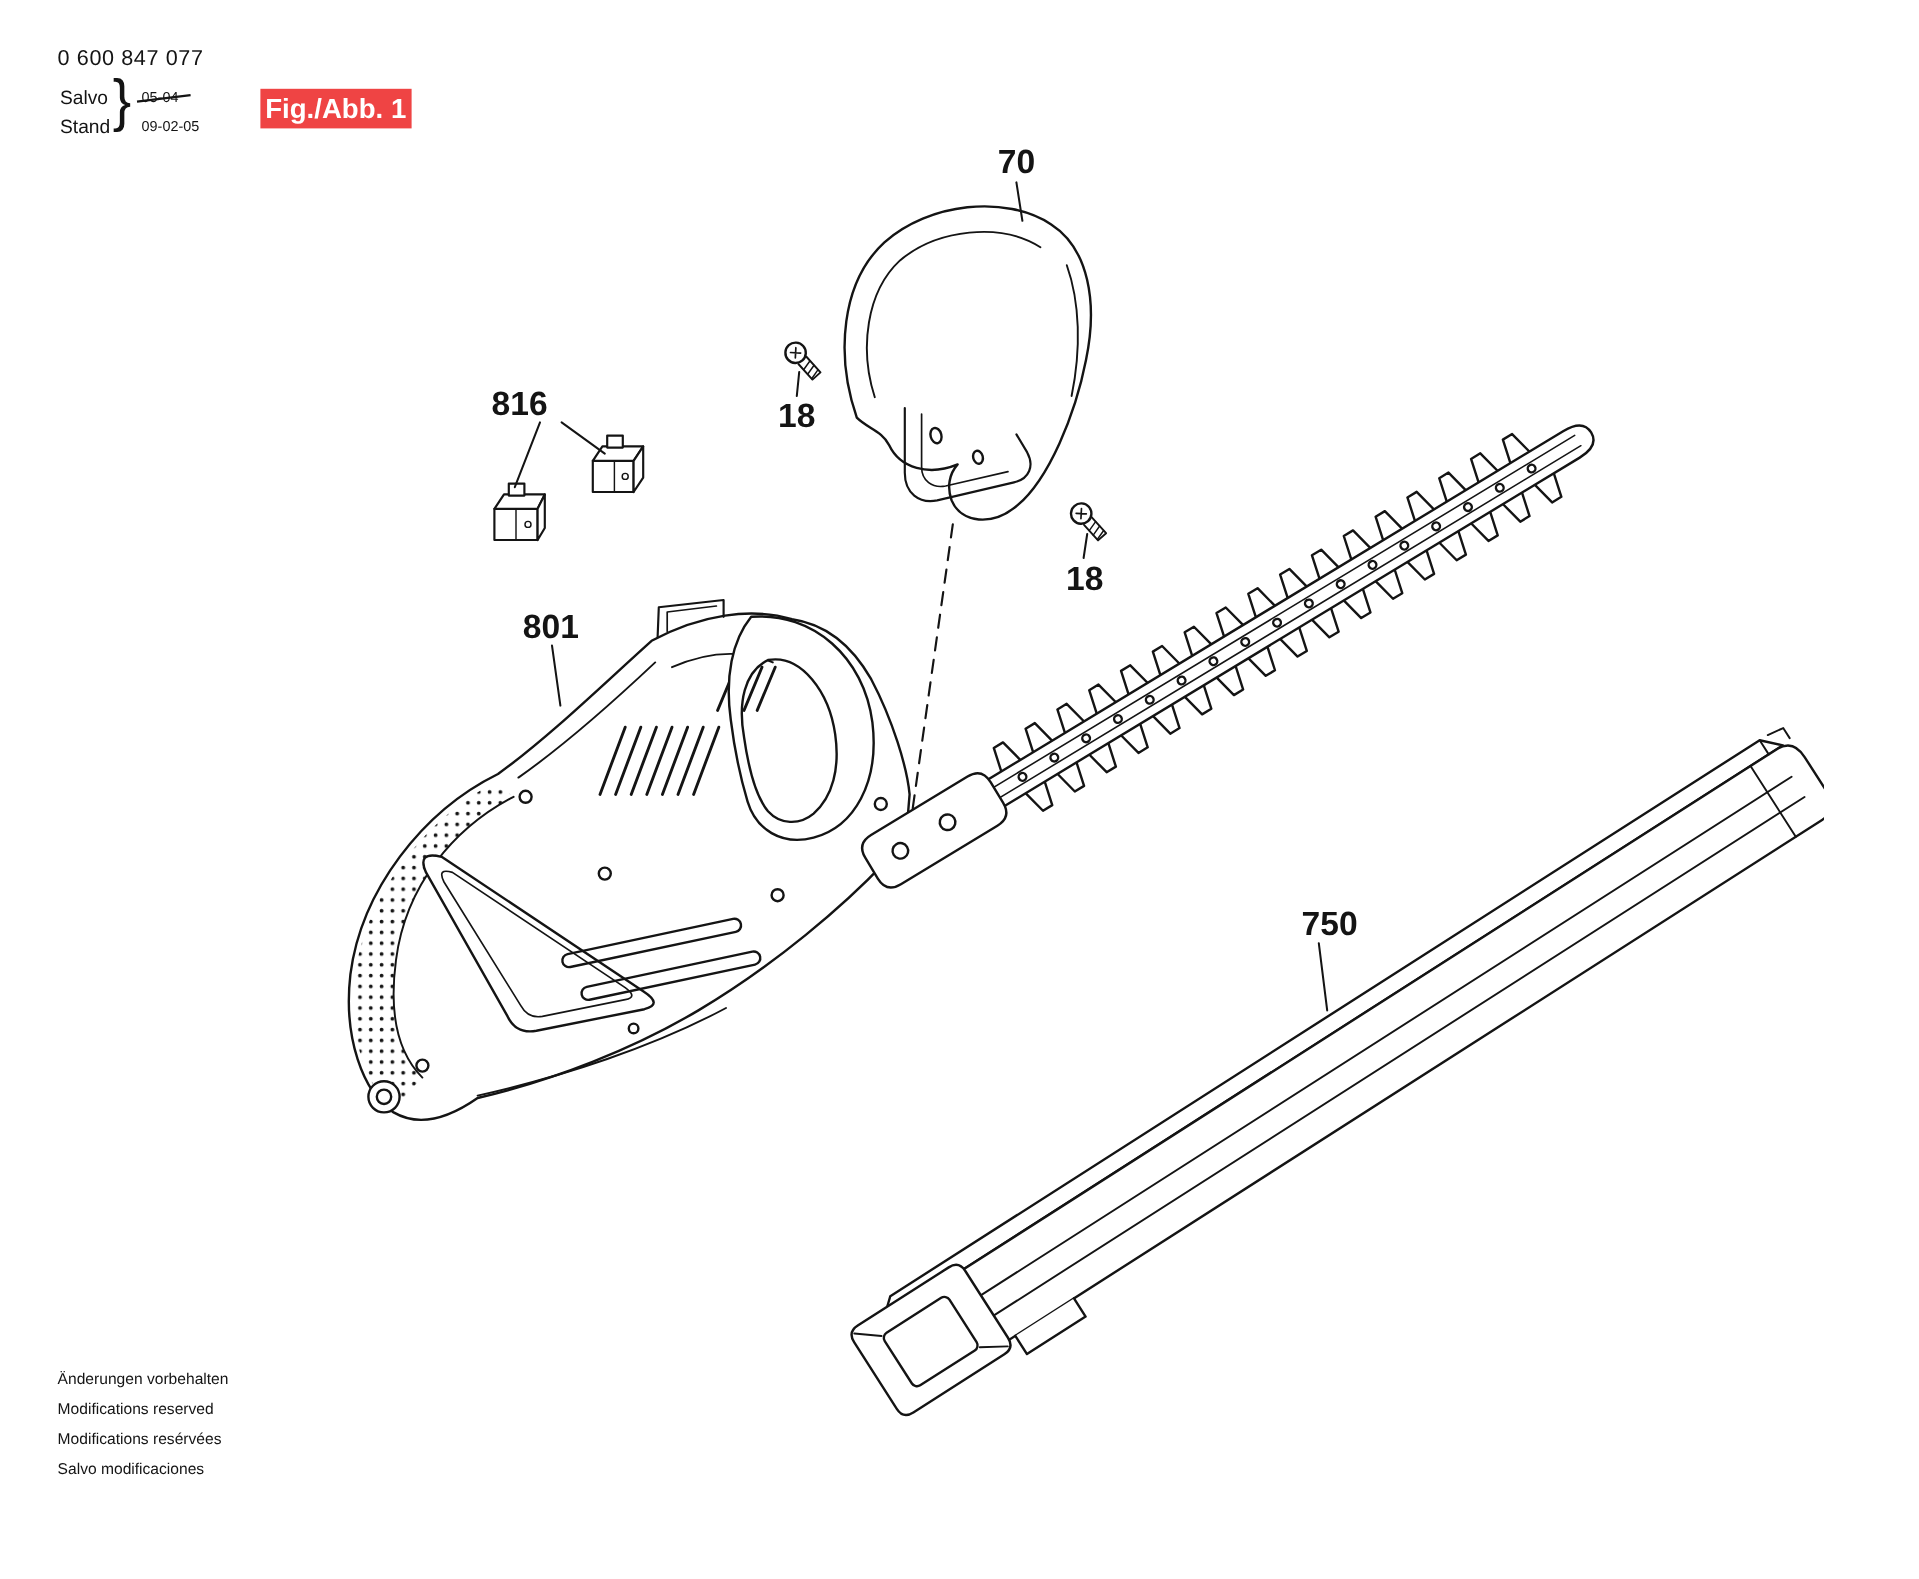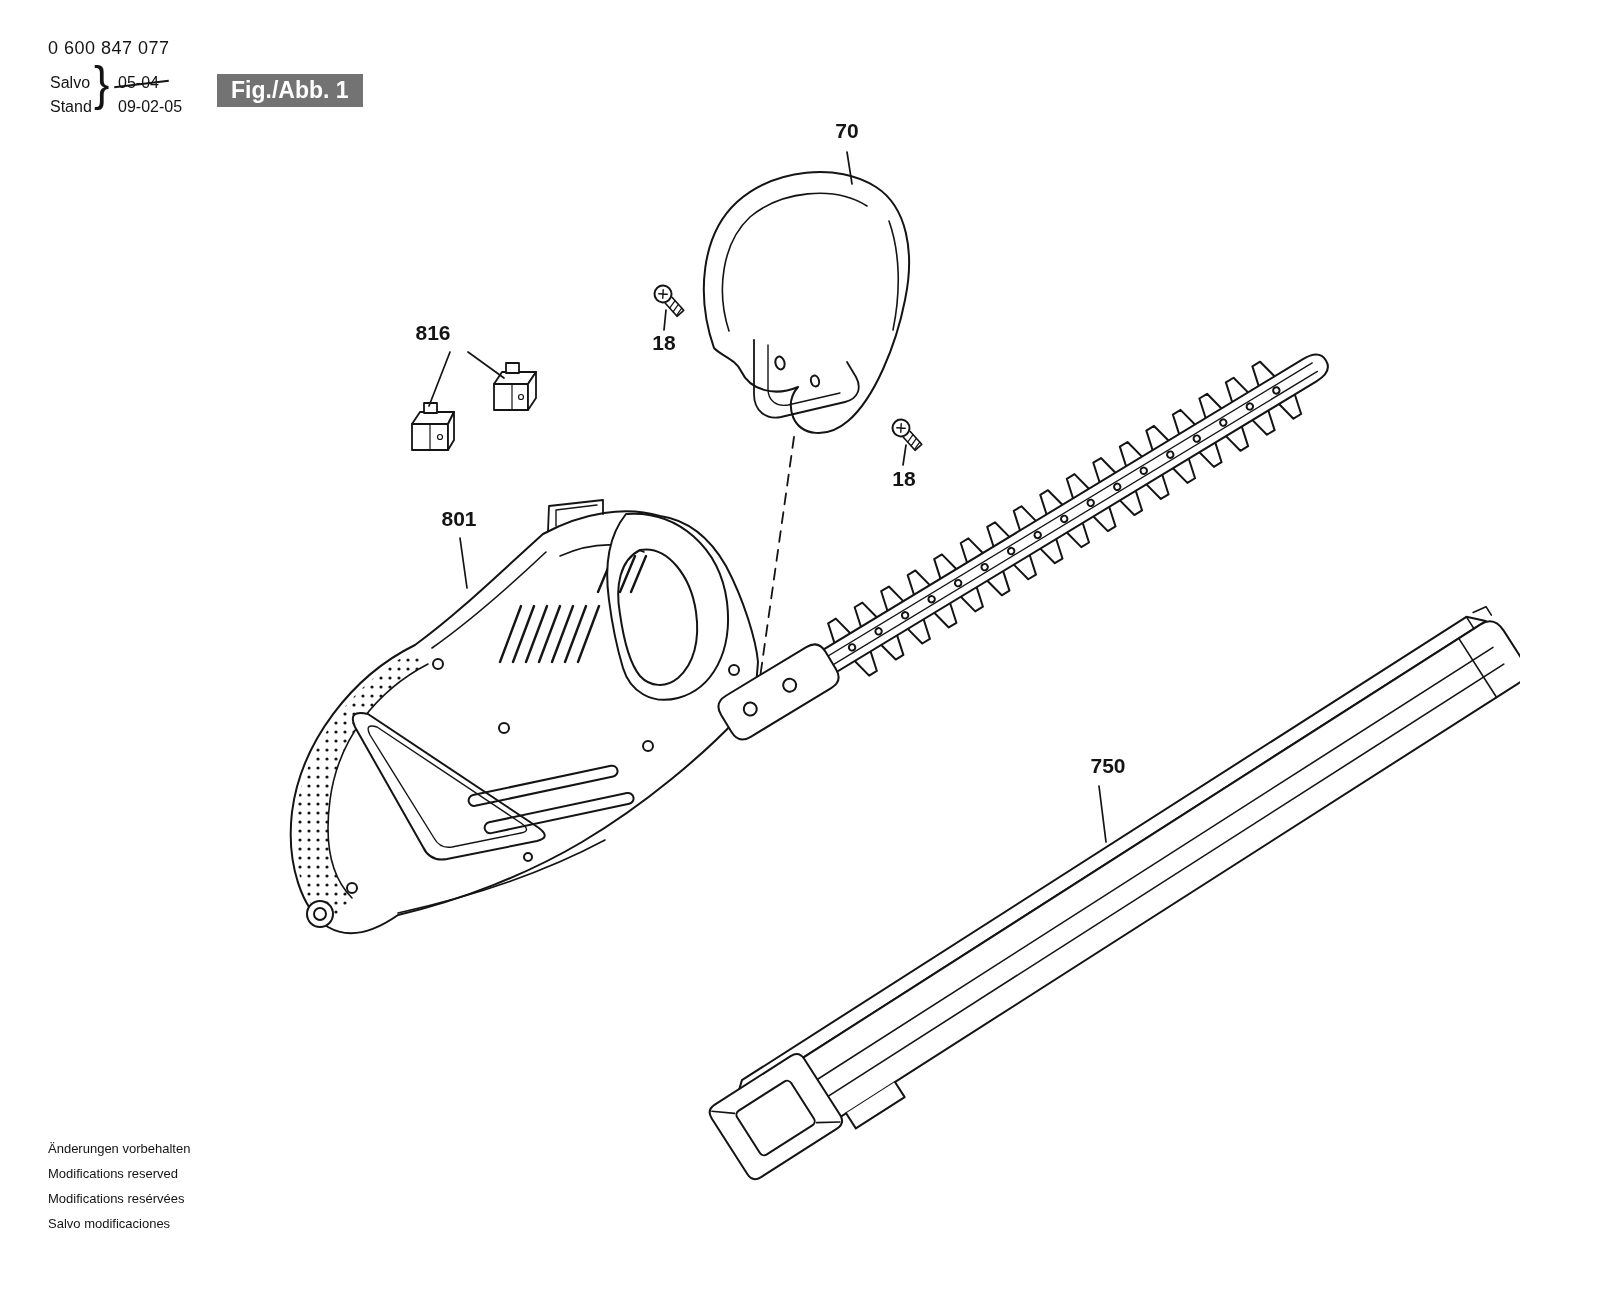--- a/index.html
+++ b/index.html
@@ -2,32 +2,32 @@
 <html><head>
 <meta charset="utf-8">
 <style>
   html,body{margin:0;padding:0;background:#fff}
   .stage{position:relative;width:1520px;height:1316px;background:#ffffff;overflow:hidden;
          font-family:"Liberation Sans","DejaVu Sans",sans-serif;color:#141414}
   svg.drawing{position:absolute;left:0;top:0;display:block}
   .txt{position:absolute;white-space:pre}
   .partnum{left:48px;top:38px;font-size:18px;letter-spacing:.5px}
   .meta-label{font-size:16px}
-  .meta-value{font-size:16px}
+  .meta-value{font-size:12px}
   .lbl-stand{left:50px;top:74px}
   .lbl-issue{left:50px;top:98px}
   .val-stand{left:118px;top:74px}
   .val-issue{left:118px;top:98px}
   .brace{left:94px;top:60px;font-size:46px;line-height:46px;transform:scaleY(1.05)}
   .struck{position:relative;display:inline-block}
   .struck::after{content:"";position:absolute;left:-4px;right:-10px;top:48%;
                  border-top:2px solid #141414;transform:rotate(-7deg)}
-  .badge{position:absolute;left:217px;top:74px;background:#737373;color:#fff;
-         font-weight:700;font-size:23px;padding:3px 14px}
-  .callout{position:absolute;width:48px;text-align:center;font-weight:700;font-size:21px}
+  .badge{position:absolute;left:217px;top:74px;background:#ef4444;color:#fff;
+         font-weight:700;font-size:23px;padding:3px 4px}
+  .callout{position:absolute;width:48px;text-align:center;font-weight:700;font-size:28px}
   .c70 {left:823px;top:119px}
   .c18a{left:640px;top:331px}
   .c18b{left:880px;top:467px}
   .c816{left:409px;top:321px}
   .c801{left:435px;top:507px}
   .c750{left:1084px;top:754px}
   .footer{position:absolute;left:48px;top:1136px;font-size:13px;line-height:25px}
 </style>
 </head>
 <body>

